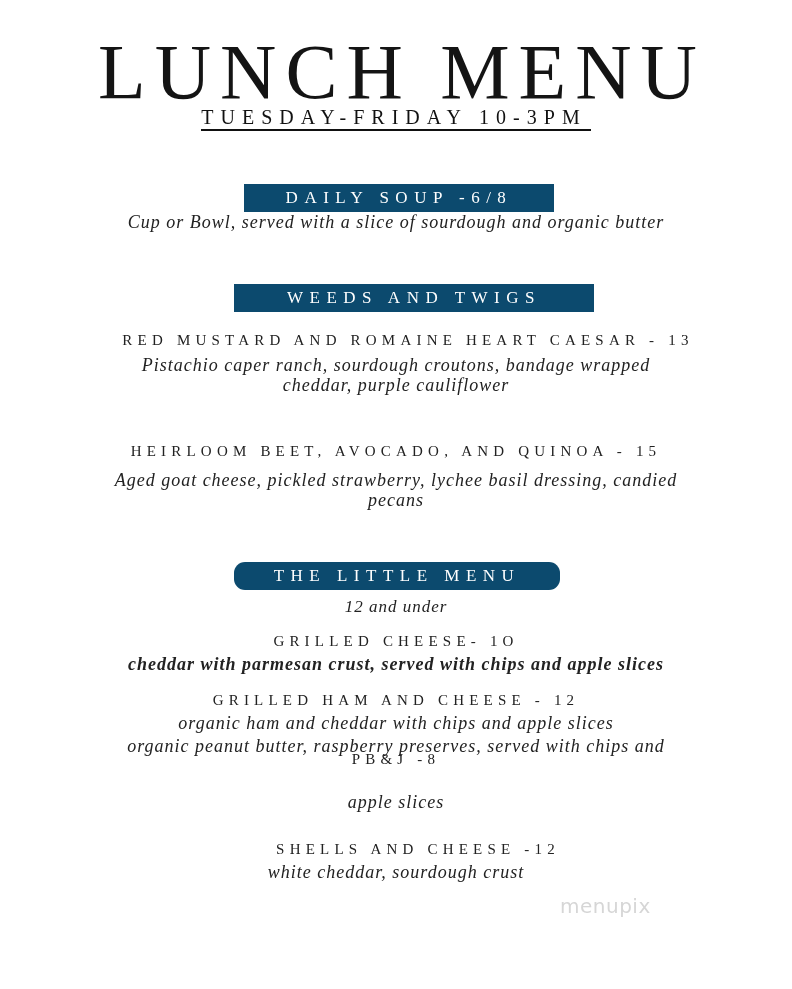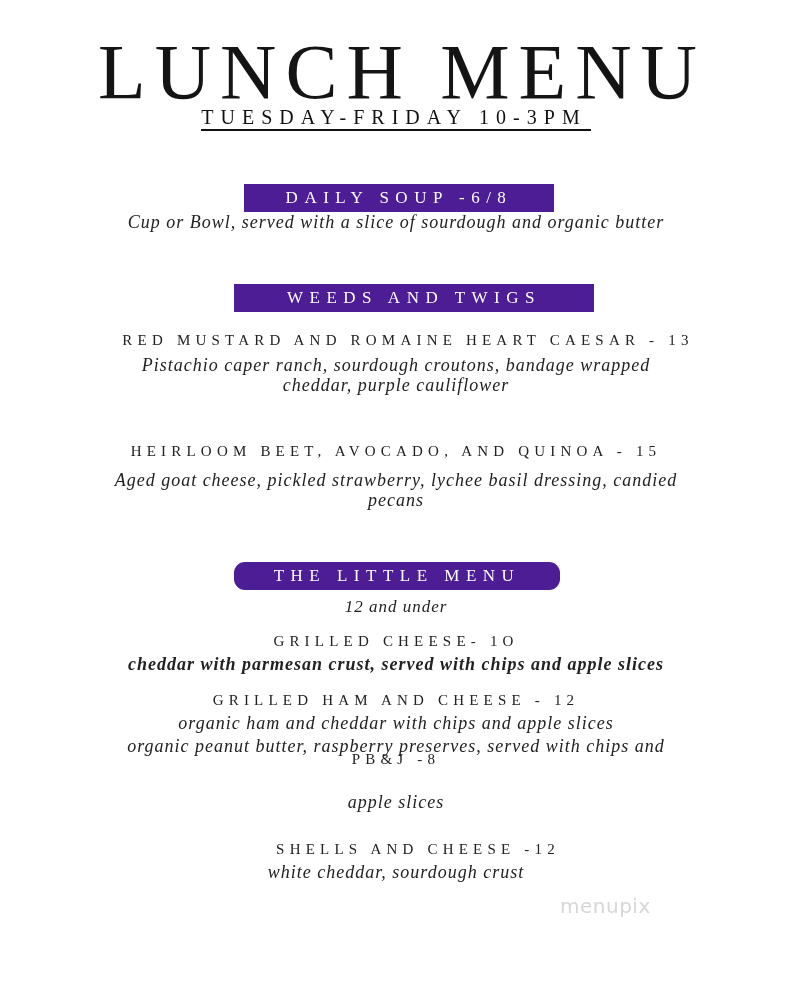--- a/index.html
+++ b/index.html
@@ -11,21 +11,21 @@
   .title {
     top: 30px; font-size: 78px; letter-spacing: 9px; font-weight: normal; line-height: 84px;
     color: #141414; padding-left: 6px;
   }
   .subtitle-wrap { top: 106px; }
   .subtitle {
     display: inline-block; font-size: 20px; letter-spacing: 7px; line-height: 22px;
     border-bottom: 2px solid #111; padding: 0 4px 1px 0; color: #111;
   }
   .bar {
-    position: absolute; background: #4c1d95; color: #ffffff; text-align: center;
+    position: absolute; background: #0c4a6e; color: #ffffff; text-align: center;
     font-size: 17px; letter-spacing: 6.5px; line-height: 28px; height: 28px;
   }
   .item-name { font-size: 15px; letter-spacing: 5.2px; color: #222; line-height: 20px; }
   .desc { font-style: italic; font-size: 18px; letter-spacing: 1px; color: #222; line-height: 20px; }
   .watermark {
     position: absolute; left: 560px; top: 894px; font-family: "DejaVu Sans", sans-serif;
     font-size: 20px; color: #d6d6d6; letter-spacing: 0.5px;
   }
 </style>
 </head>

